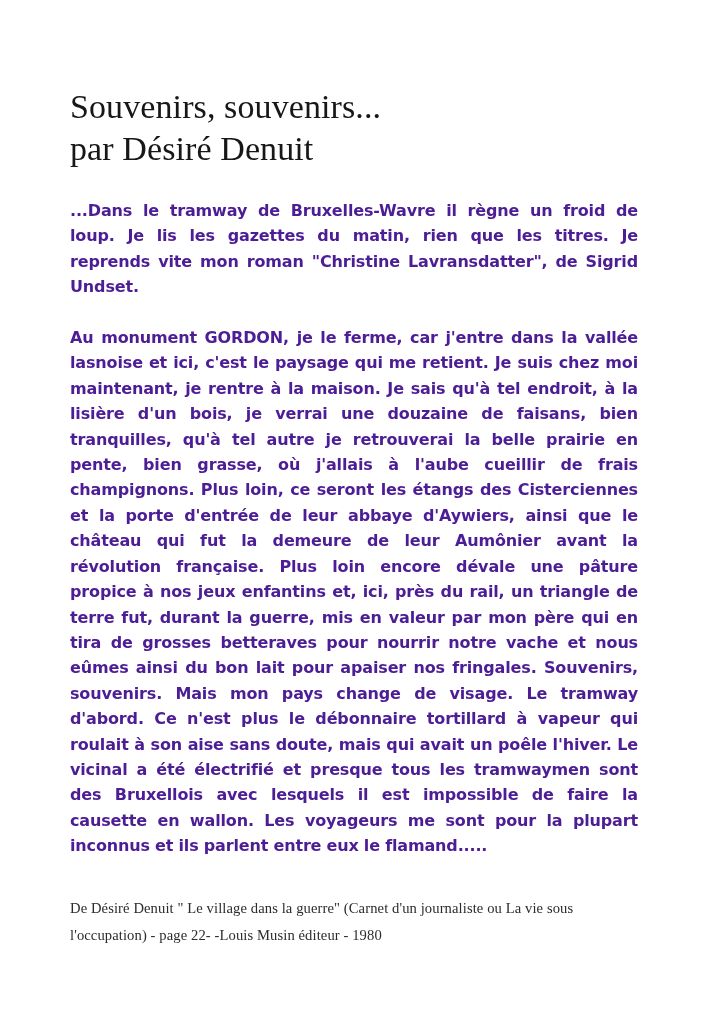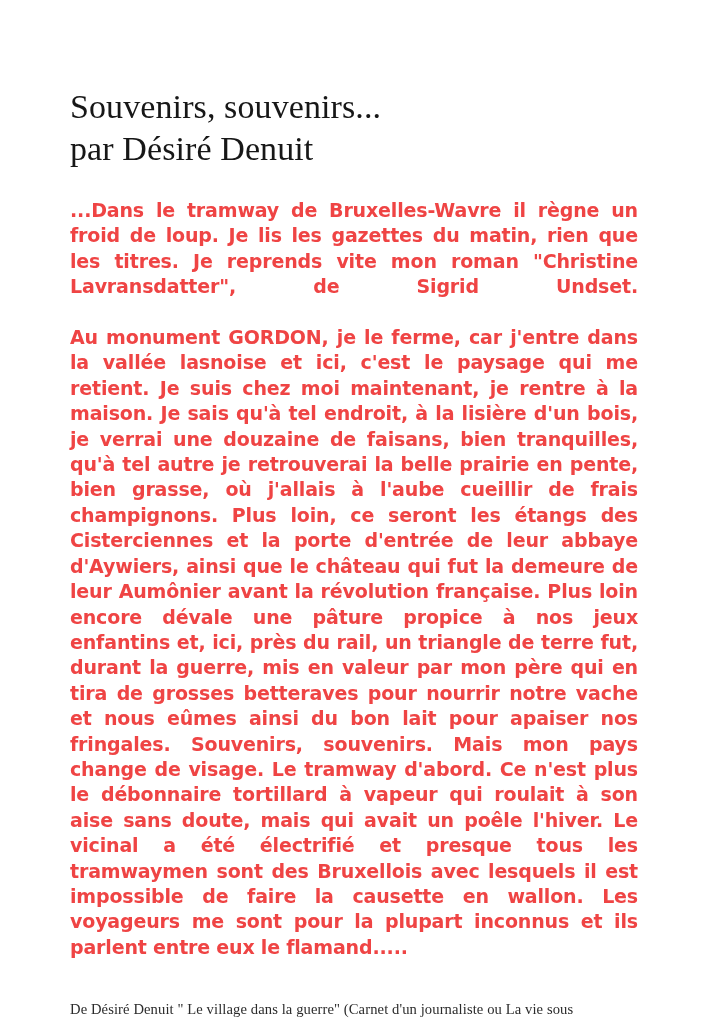--- a/index.html
+++ b/index.html
@@ -39,24 +39,24 @@
     color: #171717;
     margin: 0;
     letter-spacing: 0.1px;
     white-space: pre-line;
   }
 
   
   .body-block {
     margin-top: 28px;
     font-family: "DejaVu Sans", "Liberation Sans", sans-serif;
-    font-size: 19px;
+    font-size: 16px;
     font-weight: bold;
     line-height: 25.4px;
-    color: #ef4444;
+    color: #4c1d95;
     text-align: justify;
     text-justify: inter-word;
     letter-spacing: -0.15px;
     word-spacing: -0.2px;
   }
   .body-para {
     margin: 0;
     text-align: justify;
   }
   

